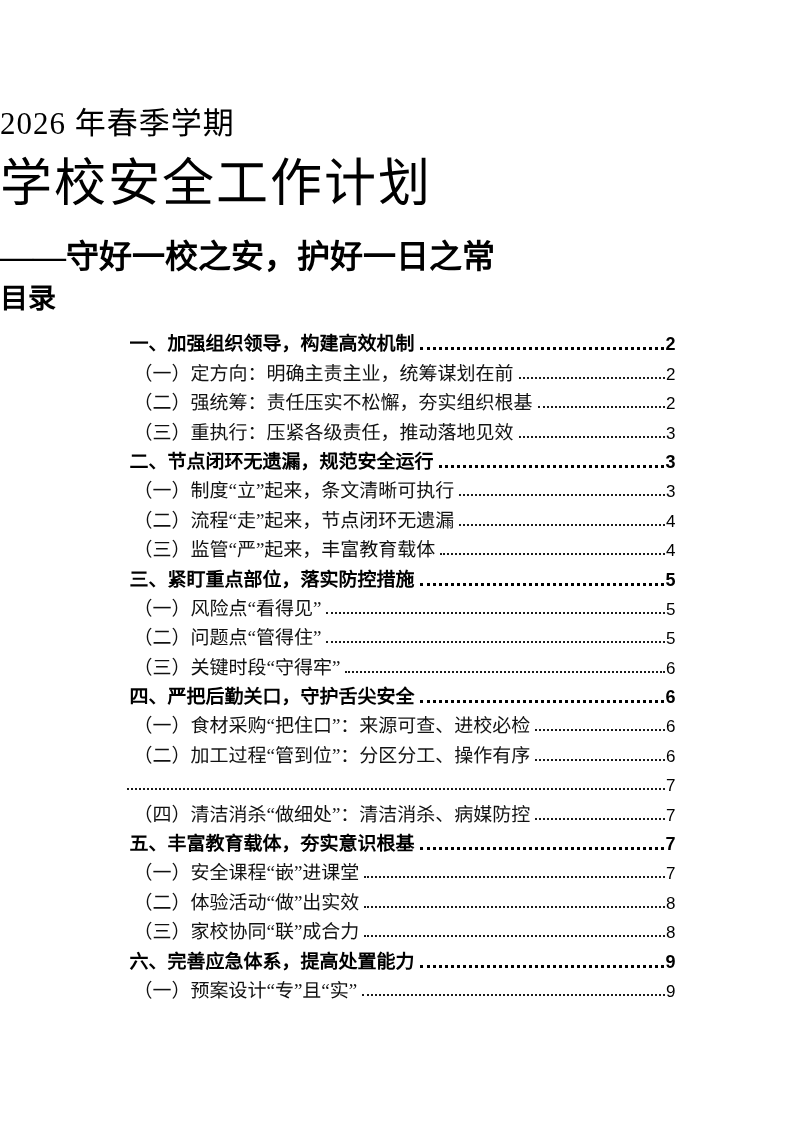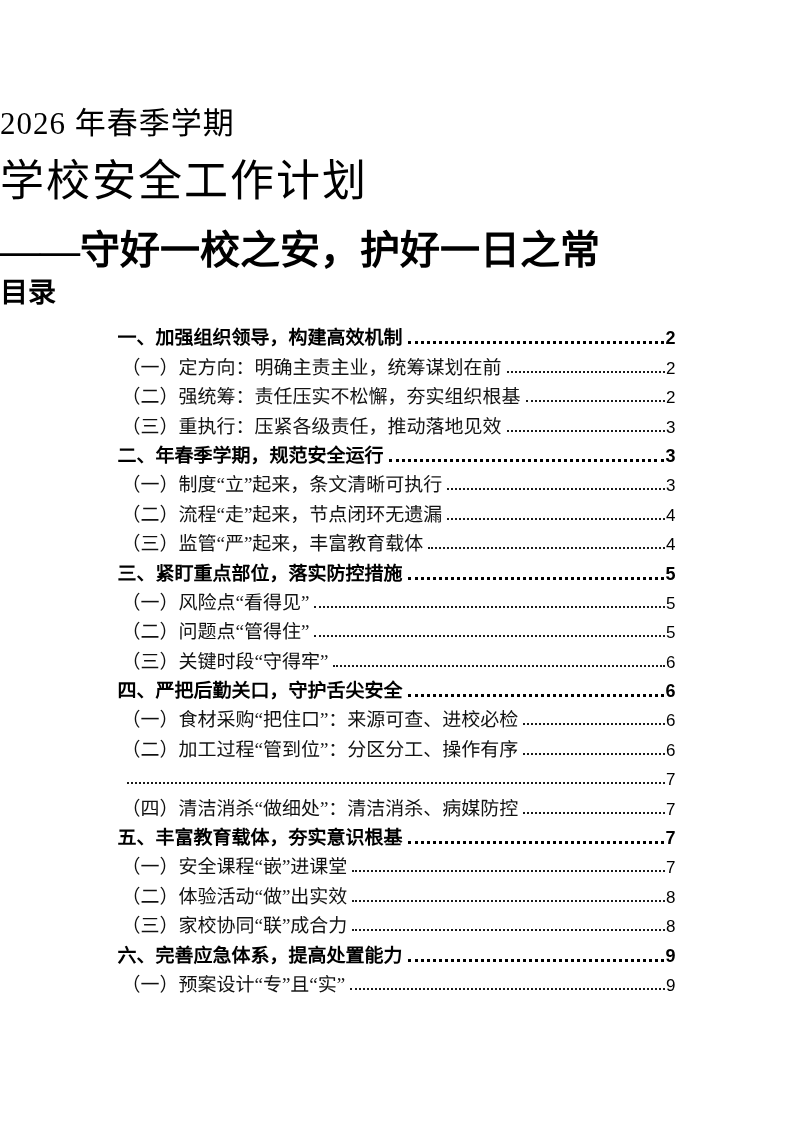--- a/index.html
+++ b/index.html
@@ -20,28 +20,29 @@
     text-align: left;
     padding-top: 104px;
   }
   .semester-title {
     font-size: 31px;
     line-height: 40px;
     font-family: "Liberation Serif", "DejaVu Serif", serif;
     letter-spacing: 1px;
   }
   .main-title {
-    font-size: 44px;
+    font-size: 52px;
     line-height: 76px;
-    font-family: Liberation Serif, serif;
+    margin-top: 6px;
+    font-family: Liberation Mono, monospace;
     letter-spacing: 2px;
     white-space: nowrap;
   }
   .subtitle {
-    font-size: 40px;
+    font-size: 33px;
     line-height: 46px;
     margin-top: 8px;
     font-weight: bold;
     font-family: "Liberation Serif", "DejaVu Serif", serif;
     white-space: nowrap;
   }
   .toc-heading {
     font-size: 28px;
     line-height: 38px;
     font-weight: bold;
@@ -54,20 +55,21 @@
   .toc-row {
     display: flex;
     align-items: flex-end;
     height: 29.4px;
     font-size: 19px;
     cursor: pointer;
   }
   .toc-row .label {
     white-space: nowrap;
     line-height: 24px;
+    margin-left: 12px;
   }
   .toc-row.l1 .label {
     font-family: "Liberation Sans", "DejaVu Sans", sans-serif;
     font-weight: bold;
   }
   .toc-row.l2 {
     padding-left: 4px;
   }
   .toc-row.l2 .label {
     font-family: "Liberation Serif", "DejaVu Serif", serif;
@@ -134,21 +136,21 @@
       <span class="label">（二）强统筹：责任压实不松懈，夯实组织根基</span>
       <span class="leader"></span>
       <span class="pagenum">2</span>
     </div>
       <div class="toc-row l2">
       <span class="label">（三）重执行：压紧各级责任，推动落地见效</span>
       <span class="leader"></span>
       <span class="pagenum">3</span>
     </div>
       <div class="toc-row l1">
-      <span class="label">二、年春季学期，规范安全运行</span>
+      <span class="label">二、节点闭环无遗漏，规范安全运行</span>
       <span class="leader"></span>
       <span class="pagenum">3</span>
     </div>
       <div class="toc-row l2">
       <span class="label">（一）制度“立”起来，条文清晰可执行</span>
       <span class="leader"></span>
       <span class="pagenum">3</span>
     </div>
       <div class="toc-row l2">
       <span class="label">（二）流程“走”起来，节点闭环无遗漏</span>

